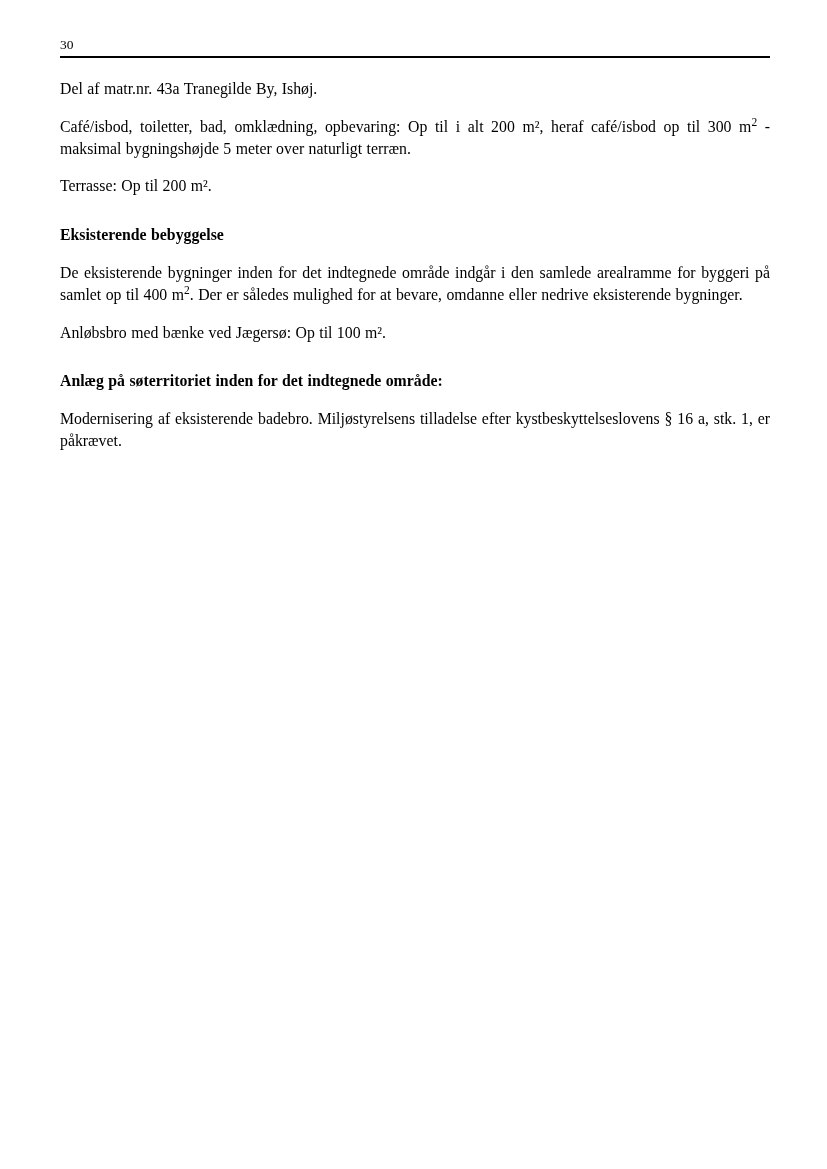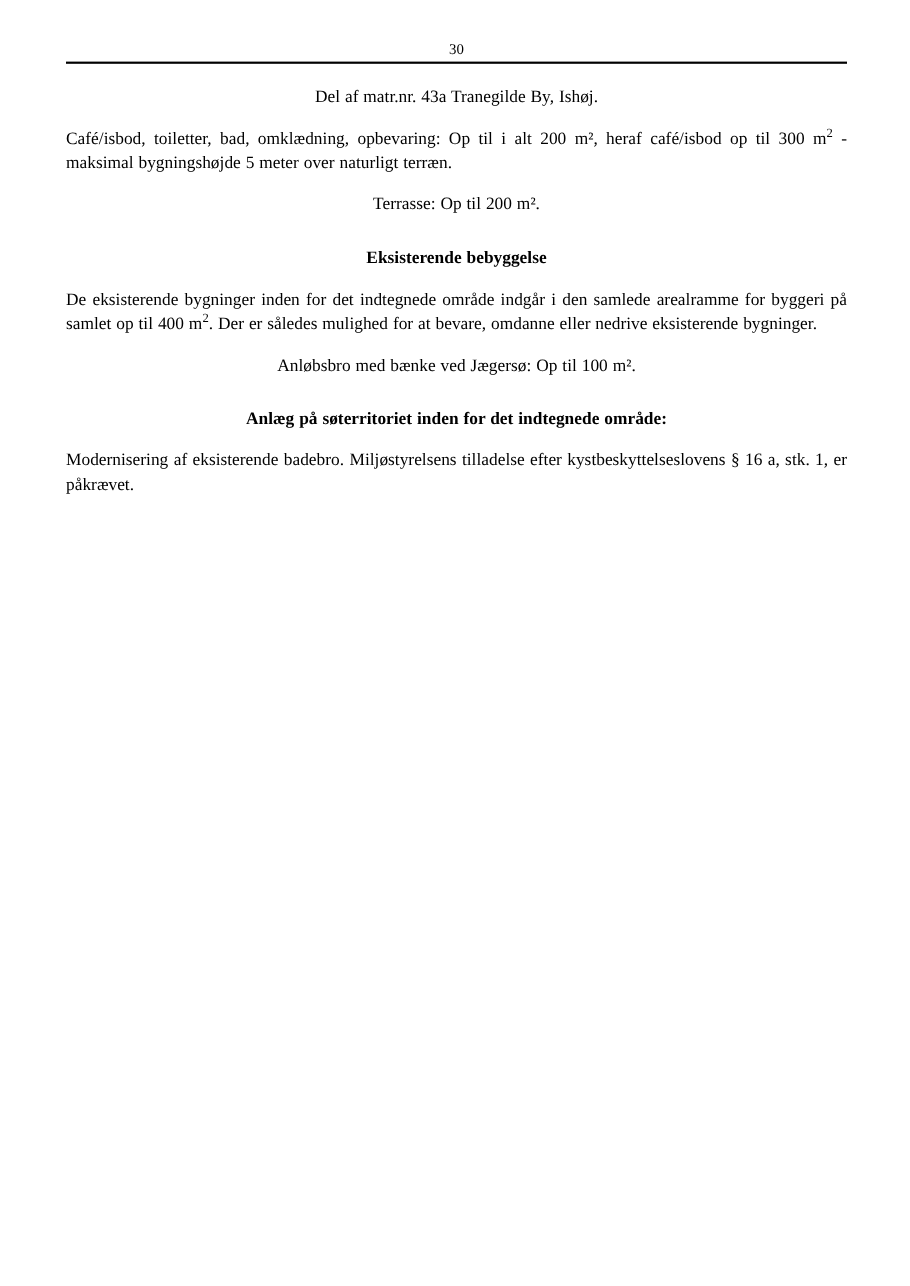--- a/index.html
+++ b/index.html
@@ -12,21 +12,20 @@
     width: 827px;
     height: 1169px;
     background: #ffffff;
     color: #000000;
     font-family: "Liberation Serif", "DejaVu Serif", serif;
     box-sizing: border-box;
     padding: 0 57px 0 60px;
     overflow: hidden;
   }
   .page-number {
-    text-align: center;
     font-size: 13.5px;
     line-height: 16px;
     padding-top: 37px;
     margin: 0;
   }
   .header-rule {
     height: 2px;
     background: #000000;
     margin-top: 3px;
   }
@@ -41,21 +40,21 @@
   }
   .b-body { margin-top: 16px; }
   .b-heading {
     font-weight: bold;
     margin-top: 27px;
   }
   .align-justify {
     text-align: justify;
     text-justify: inter-word;
   }
-  .align-left { text-align: center; }
+  .align-left { text-align: left; }
   .block sup {
     font-size: 11.5px;
     line-height: 0;
     vertical-align: super;
   }
 </style>
 </head>
 <body>
 
 <div class="page">

